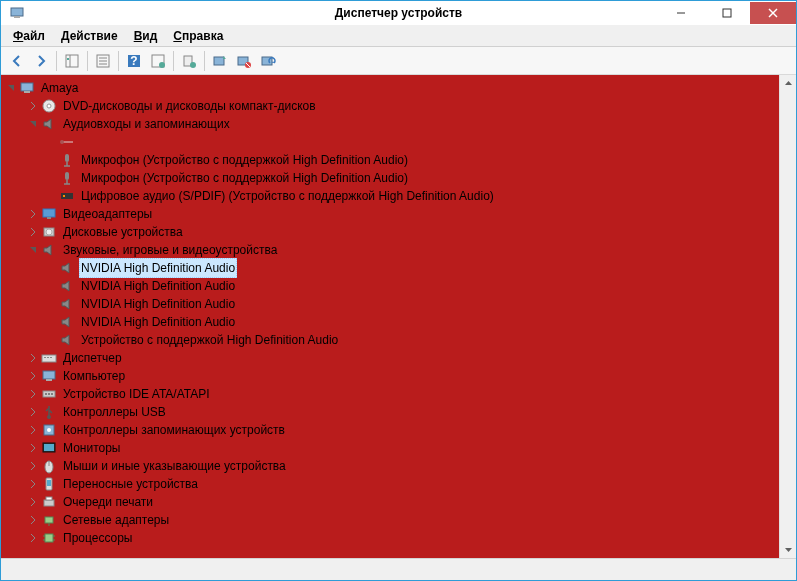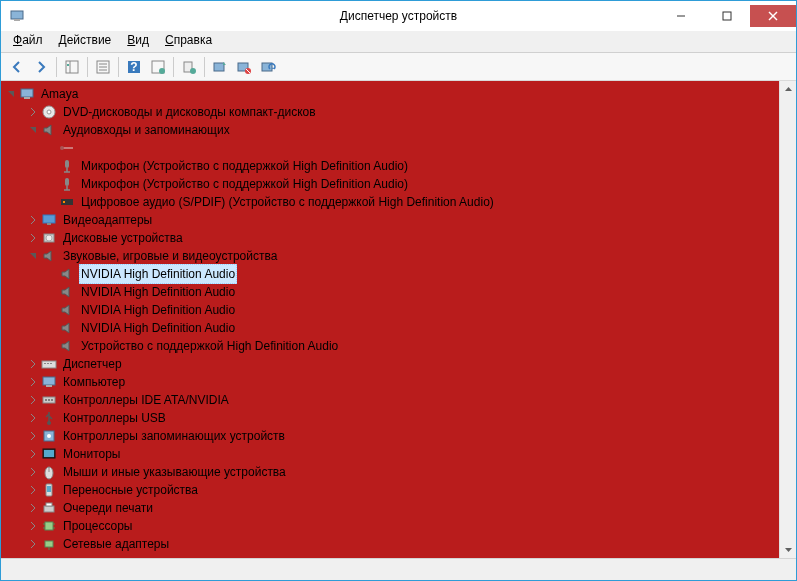--- a/index.html
+++ b/index.html
@@ -1,26 +1,26 @@
 <!DOCTYPE html>
 <html><head>
 <meta charset="utf-8">
 <style>
 * { margin: 0; padding: 0; box-sizing: border-box; font-family: "Segoe UI", Tahoma, sans-serif; font-size: 12px; }
 body { background: #fff; width: 797px; height: 581px; border: 1px solid #2e9cd7; display: flex; flex-direction: column; overflow: hidden; }
-.titlebar { height: 30px; background: #fff; display: flex; align-items: center; position: relative; }
+.titlebar { height: 24px; background: #fff; display: flex; align-items: center; position: relative; font-weight: bold; }
 .titlebar-icon { width: 16px; height: 16px; margin-left: 8px; }
 .titlebar-title { position: absolute; left: 0; right: 0; text-align: center; font-size: 12px; color: #000; pointer-events: none; }
 .win-controls { margin-left: auto; display: flex; height: 22px; }
 .win-btn { width: 46px; display: flex; align-items: center; justify-content: center; cursor: pointer; }
 .win-btn.min { background: #fff; }
 .win-btn.max { background: #fff; }
 .win-btn.close { background: #c75050; color: #fff; }
 .win-btn svg { display: block; }
-.menubar { height: 22px; background: #f0f0f0; display: flex; padding: 0 4px; border-bottom: 1px solid #d0d0d0; }
+.menubar { height: 22px; background: #f0f0f0; display: flex; align-items: center; padding: 0 4px; border-bottom: 1px solid #d0d0d0; font-weight: bold; }
 .menu-item { padding: 2px 8px; cursor: pointer; }
 .menu-item u { text-decoration: underline; }
 .toolbar { height: 28px; background: #f7f7f7; display: flex; align-items: center; padding: 0 4px; gap: 0; border-bottom: 1px solid #d9d9d9; }
 .tb-btn { width: 24px; height: 24px; display: flex; align-items: center; justify-content: center; cursor: pointer; border: 1px solid transparent; }
 .tb-sep { width: 1px; height: 20px; background: #ccc; margin: 0 3px; }
 .content { flex: 1; overflow: auto; background: #b91c1c; padding: 4px 2px; position: relative; text-align: center; }
 .tree-node { display: flex; align-items: center; height: 18px; line-height: 18px; white-space: nowrap; cursor: pointer; }
 .expander { width: 16px; height: 16px; display: flex; align-items: center; justify-content: center; flex-shrink: 0; }
 .expander.none { visibility: hidden; }
 .node-icon { width: 16px; height: 16px; margin-right: 4px; flex-shrink: 0; display: inline-flex; align-items: center; justify-content: center; }
@@ -347,21 +347,21 @@
           </svg>
         </span>
     <span class="node-icon">
           <svg width="16" height="16" viewBox="0 0 16 16">
             <rect x="2" y="5" width="12" height="6" fill="#ccc" stroke="#888"></rect>
             <circle cx="5" cy="8" r="1" fill="#666"></circle>
             <circle cx="8" cy="8" r="1" fill="#666"></circle>
             <circle cx="11" cy="8" r="1" fill="#666"></circle>
           </svg>
         </span>
-    <span class="node-label">Контроллеры IDE ATA/NVIDIA</span>
+    <span class="node-label">Устройство IDE ATA/ATAPI</span>
   </div>
       <div class="tree-node" style="padding-left:22px">
     <span class="expander">
           <svg width="10" height="10">
             <path d="M3 1 L7 5 L3 9" fill="none" stroke="#888" stroke-width="1"></path>
           </svg>
         </span>
     <span class="node-icon">
           <svg width="16" height="16" viewBox="0 0 16 16">
             <path d="M8 2 L8 12 M8 4 L5 7 M8 6 L11 9" stroke="#555" stroke-width="1.5" fill="none"></path>
@@ -432,51 +432,51 @@
             <path d="M3 1 L7 5 L3 9" fill="none" stroke="#888" stroke-width="1"></path>
           </svg>
         </span>
     <span class="node-icon">
           <svg width="16" height="16" viewBox="0 0 16 16">
             <rect x="3" y="6" width="10" height="6" fill="#ccc" stroke="#888"></rect>
             <rect x="5" y="3" width="6" height="3" fill="#fff" stroke="#888"></rect>
           </svg>
         </span>
     <span class="node-label">Очереди печати</span>
+  </div>
+      <div class="tree-node" style="padding-left:22px">
+    <span class="expander">
+          <svg width="10" height="10">
+            <path d="M3 1 L7 5 L3 9" fill="none" stroke="#888" stroke-width="1"></path>
+          </svg>
+        </span>
+    <span class="node-icon">
+          <svg width="16" height="16" viewBox="0 0 16 16">
+            <rect x="4" y="5" width="8" height="6" fill="#9c8" stroke="#585"></rect>
+            <line x1="8" y1="11" x2="8" y2="14" stroke="#585"></line>
+          </svg>
+        </span>
+    <span class="node-label">Сетевые адаптеры</span>
   </div>
       <div class="tree-node" style="padding-left:22px">
     <span class="expander">
           <svg width="10" height="10">
             <path d="M3 1 L7 5 L3 9" fill="none" stroke="#888" stroke-width="1"></path>
           </svg>
         </span>
     <span class="node-icon">
           <svg width="16" height="16" viewBox="0 0 16 16">
             <rect x="4" y="4" width="8" height="8" fill="#9c8" stroke="#585"></rect>
             <line x1="2" y1="6" x2="4" y2="6" stroke="#585"></line>
             <line x1="2" y1="10" x2="4" y2="10" stroke="#585"></line>
             <line x1="12" y1="6" x2="14" y2="6" stroke="#585"></line>
             <line x1="12" y1="10" x2="14" y2="10" stroke="#585"></line>
           </svg>
         </span>
     <span class="node-label">Процессоры</span>
-  </div>
-      <div class="tree-node" style="padding-left:22px">
-    <span class="expander">
-          <svg width="10" height="10">
-            <path d="M3 1 L7 5 L3 9" fill="none" stroke="#888" stroke-width="1"></path>
-          </svg>
-        </span>
-    <span class="node-icon">
-          <svg width="16" height="16" viewBox="0 0 16 16">
-            <rect x="4" y="5" width="8" height="6" fill="#9c8" stroke="#585"></rect>
-            <line x1="8" y1="11" x2="8" y2="14" stroke="#585"></line>
-          </svg>
-        </span>
-    <span class="node-label">Сетевые адаптеры</span>
   </div>
     </div>
   <div class="scrollbar-v">
     <div class="scroll-arrow">
         <svg width="9" height="9">
           <path d="M1 6 L4.5 2 L8 6 Z" fill="#606060"></path>
         </svg>
       </div>
     <div class="scroll-arrow" style="position:absolute;bottom:0">
         <svg width="9" height="9">

